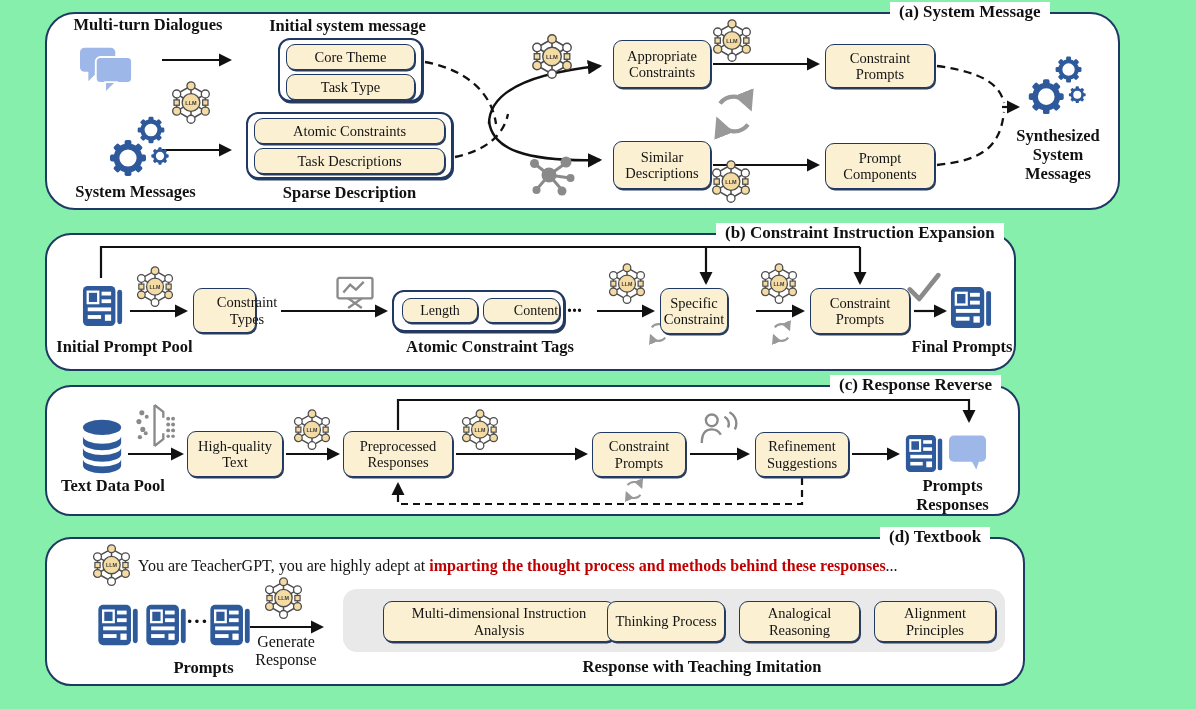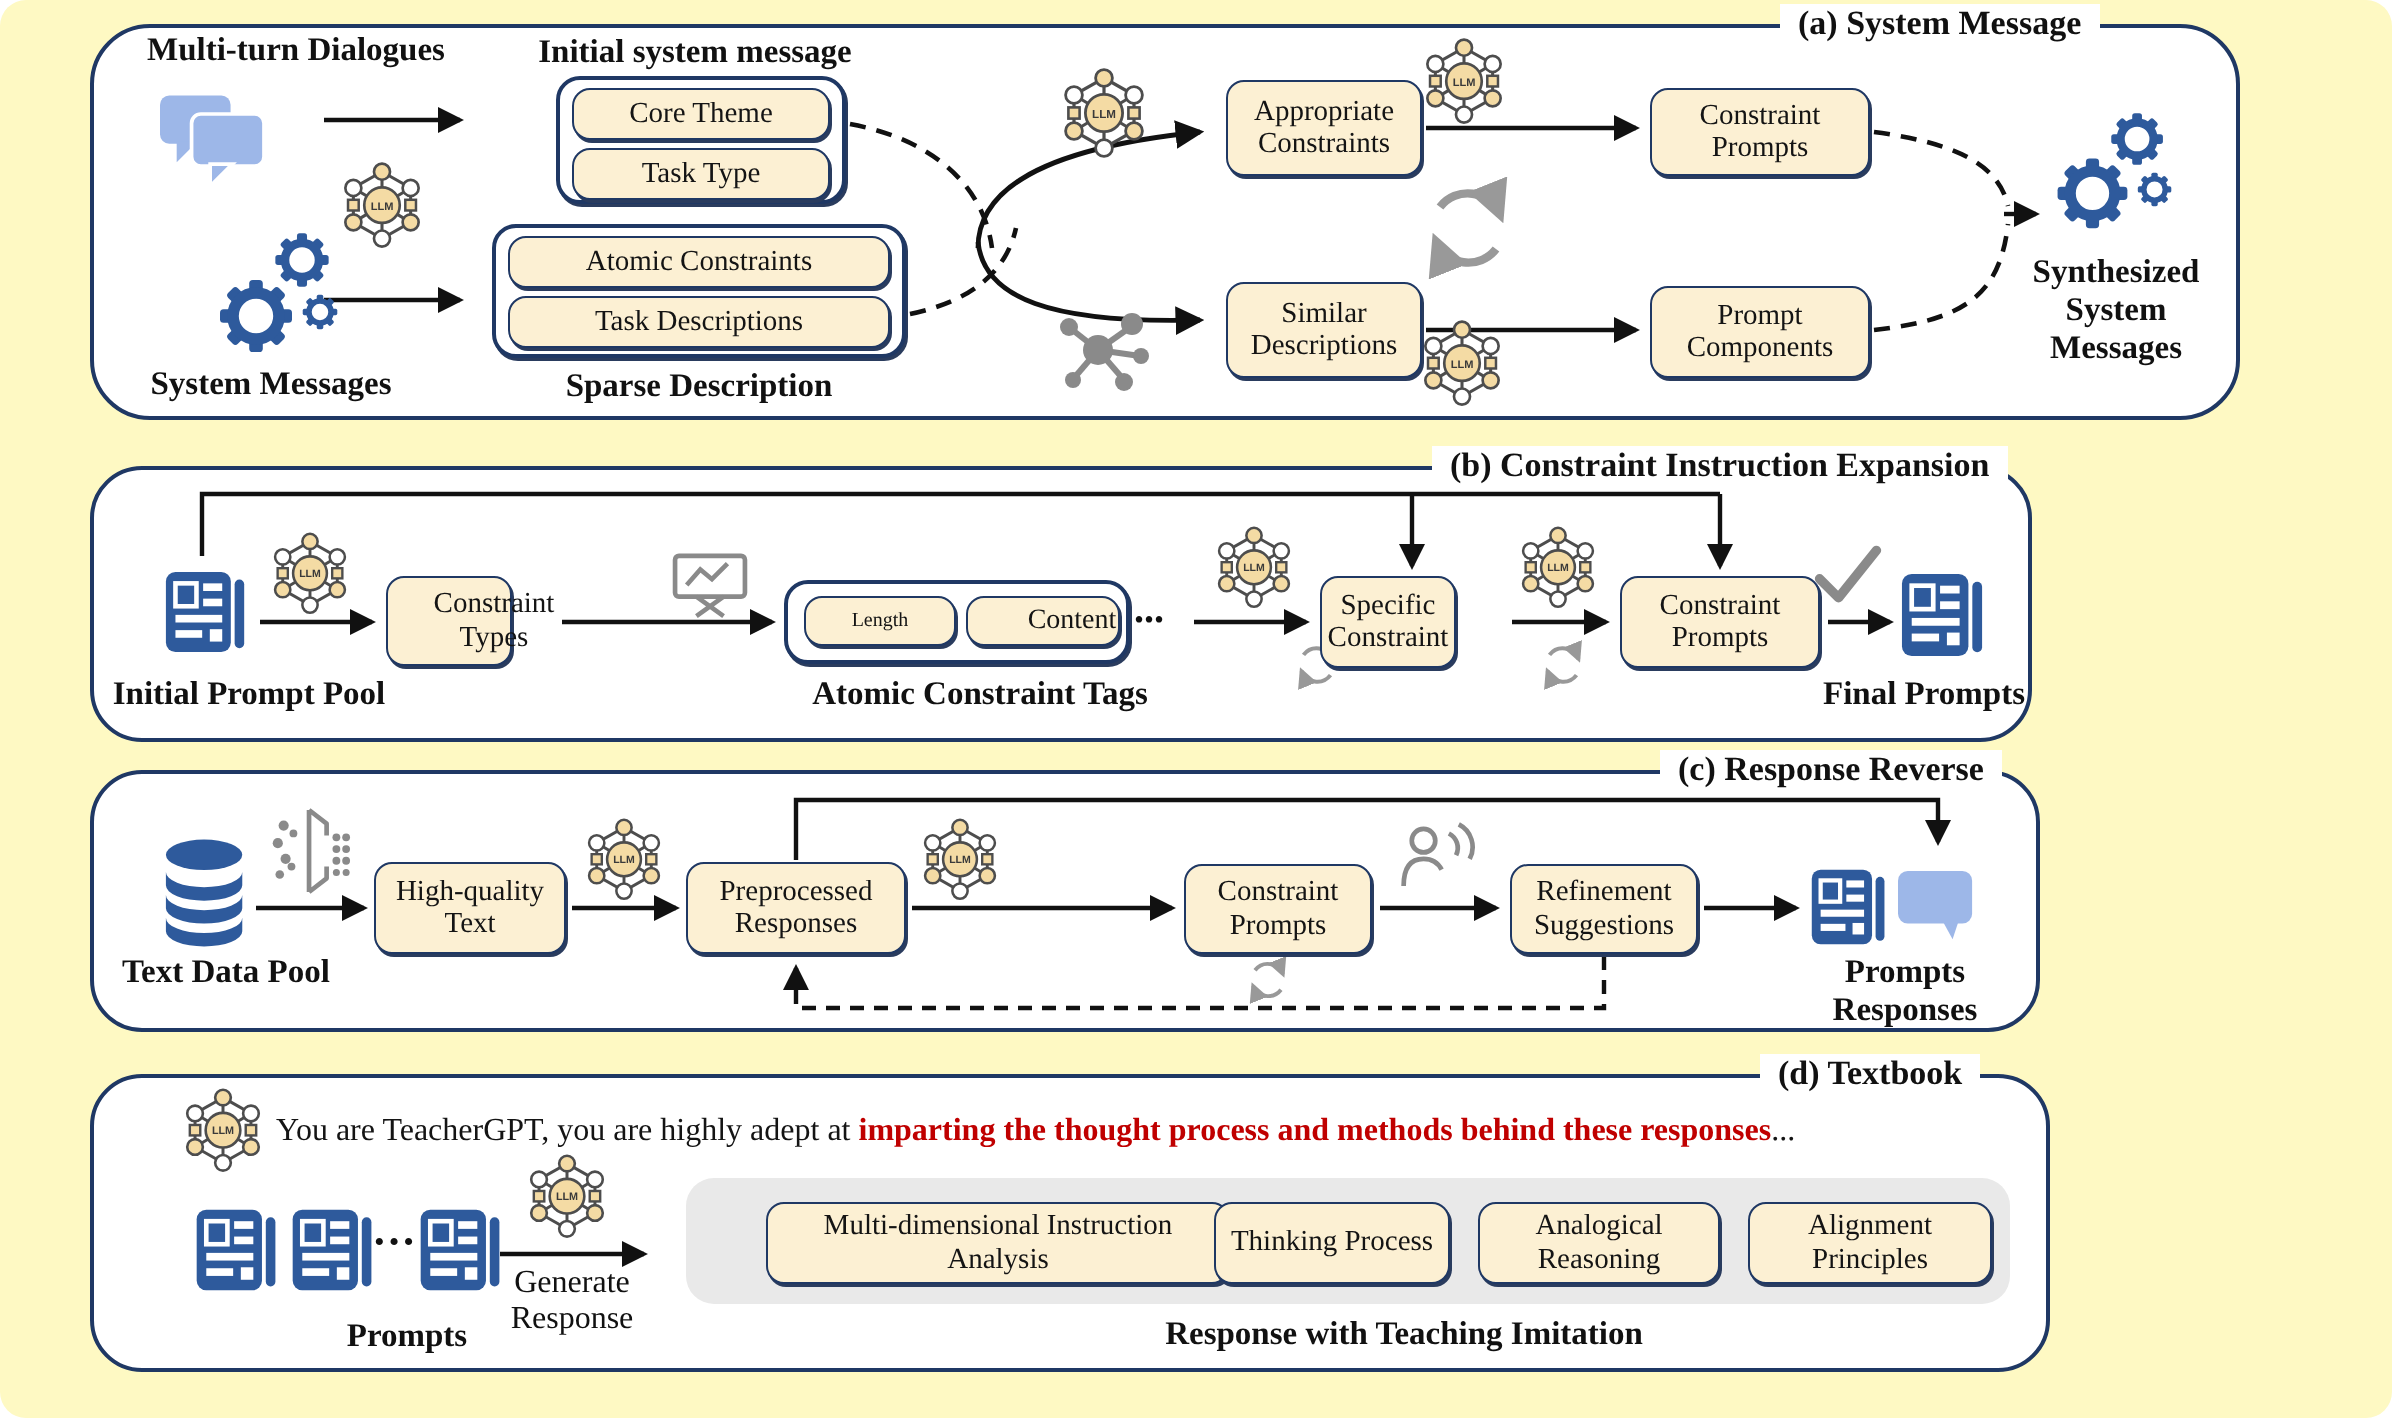--- a/index.html
+++ b/index.html
@@ -1,17 +1,17 @@
 <!DOCTYPE html>
 <html><head>
 <meta charset="utf-8">
 <style>
   html,body{margin:0;padding:0;background:#fff;}
-  #stage{position:relative;width:1196px;height:709px;background:#fef9c3;overflow:hidden;
-         font-family:"Liberation Serif",serif;color:#111;border-radius:13px;}
+  #stage{position:relative;width:1196px;height:709px;background:#86efac;overflow:hidden;
+         font-family:"Liberation Serif",serif;color:#111;}
   .panel{position:absolute;border:2.5px solid #1F3864;border-radius:30px;background:#fff;z-index:1;box-sizing:border-box;}
   .ptitle{position:absolute;z-index:4;background:#fff;padding:0 9px;font-weight:bold;font-size:17px;
           color:#111;white-space:nowrap;line-height:20px;}
   .lbl{position:absolute;z-index:3;font-weight:bold;font-size:16.5px;color:#111;text-align:center;line-height:1.14;}
   .box{position:absolute;z-index:3;background:#FCF0D3;border:1.8px solid #1F3864;border-radius:9px;
        box-shadow:1px 1.5px 0 #2a3c5e;display:flex;align-items:center;justify-content:center;
        text-align:center;font-size:14.5px;color:#141414;line-height:1.12;box-sizing:border-box;padding:1px 3px;}
   .wrap{position:absolute;z-index:2;border:2px solid #1F3864;border-radius:12px;background:#fff;
         box-shadow:1px 1.5px 0 #2a3c5e;box-sizing:border-box;}
   .tray{position:absolute;z-index:2;background:#E9E9E9;border-radius:14px;}
@@ -329,21 +329,21 @@
   <div class="box" style="left:254px;top:148px;width:191px;height:26px;">Task Descriptions</div>
   <div class="lbl" style="left:262px;top:184px;width:175px;">Sparse Description</div>
   <div class="box" style="left:613px;top:40px;width:98px;height:48px;">Appropriate Constraints</div>
   <div class="box" style="left:613px;top:141px;width:98px;height:48px;">Similar Descriptions</div>
   <div class="box" style="left:825px;top:44px;width:110px;height:44px;">Constraint Prompts</div>
   <div class="box" style="left:825px;top:143px;width:110px;height:46px;">Prompt Components</div>
   <div class="lbl" style="left:1004px;top:127px;width:108px;">Synthesized System Messages</div>
 
   <div class="lbl" style="left:42px;top:338px;width:165px;">Initial Prompt Pool</div>
   <div class="box" style="left:193px;top:288px;width:63px;height:45px;padding-left:48px;">Constraint Types</div>
-  <div class="box" style="left:402px;top:298px;width:76px;height:25px;font-size:10px;">Length</div>
+  <div class="box" style="left:402px;top:298px;width:76px;height:25px;font-size:14px;">Length</div>
   <div class="box" style="left:483px;top:298px;width:77px;height:25px;font-size:14px;padding-left:32px;">Content</div>
   <div class="dots" style="left:567px;top:294px;font-size:20px;">...</div>
   <div class="lbl" style="left:390px;top:338px;width:200px;">Atomic Constraint Tags</div>
   <div class="box" style="left:660px;top:288px;width:68px;height:46px;">Specific Constraint</div>
   <div class="box" style="left:810px;top:288px;width:100px;height:46px;">Constraint Prompts</div>
   <div class="lbl" style="left:906px;top:338px;width:112px;">Final Prompts</div>
 
   <div class="lbl" style="left:48px;top:477px;width:130px;">Text Data Pool</div>
   <div class="box" style="left:187px;top:431px;width:96px;height:46px;">High-quality Text</div>
   <div class="box" style="left:343px;top:431px;width:110px;height:46px;">Preprocessed Responses</div>

